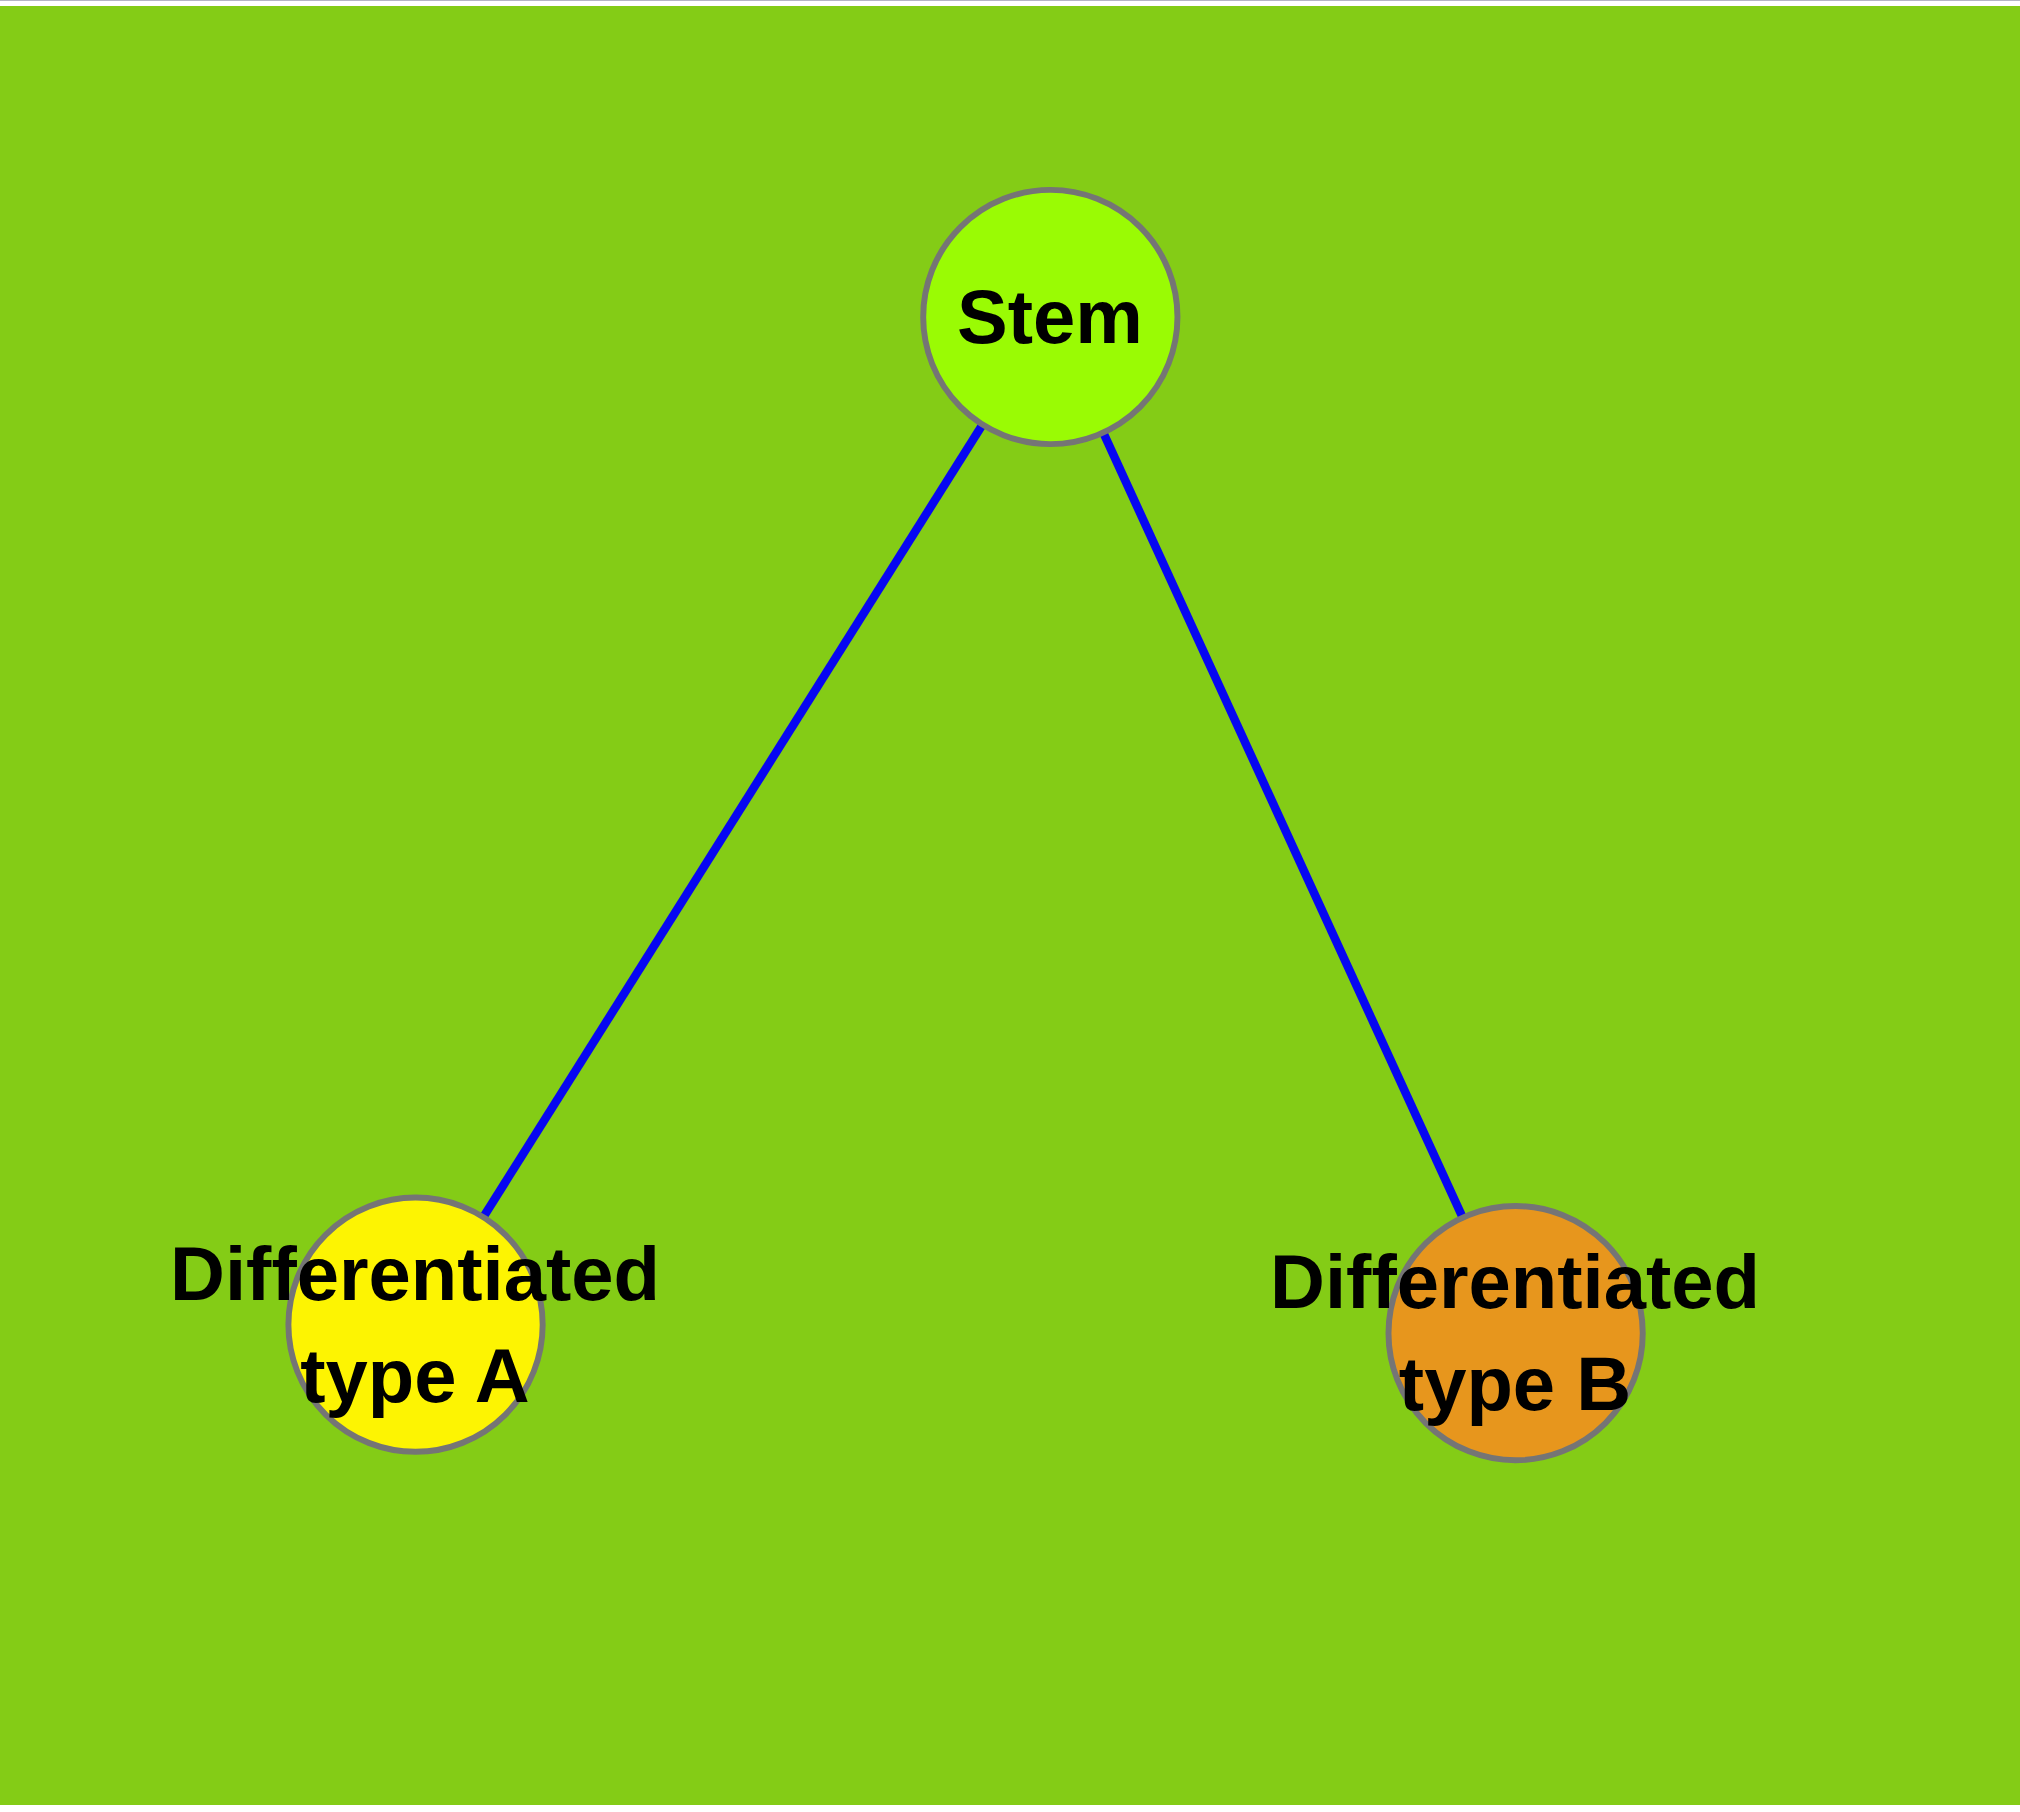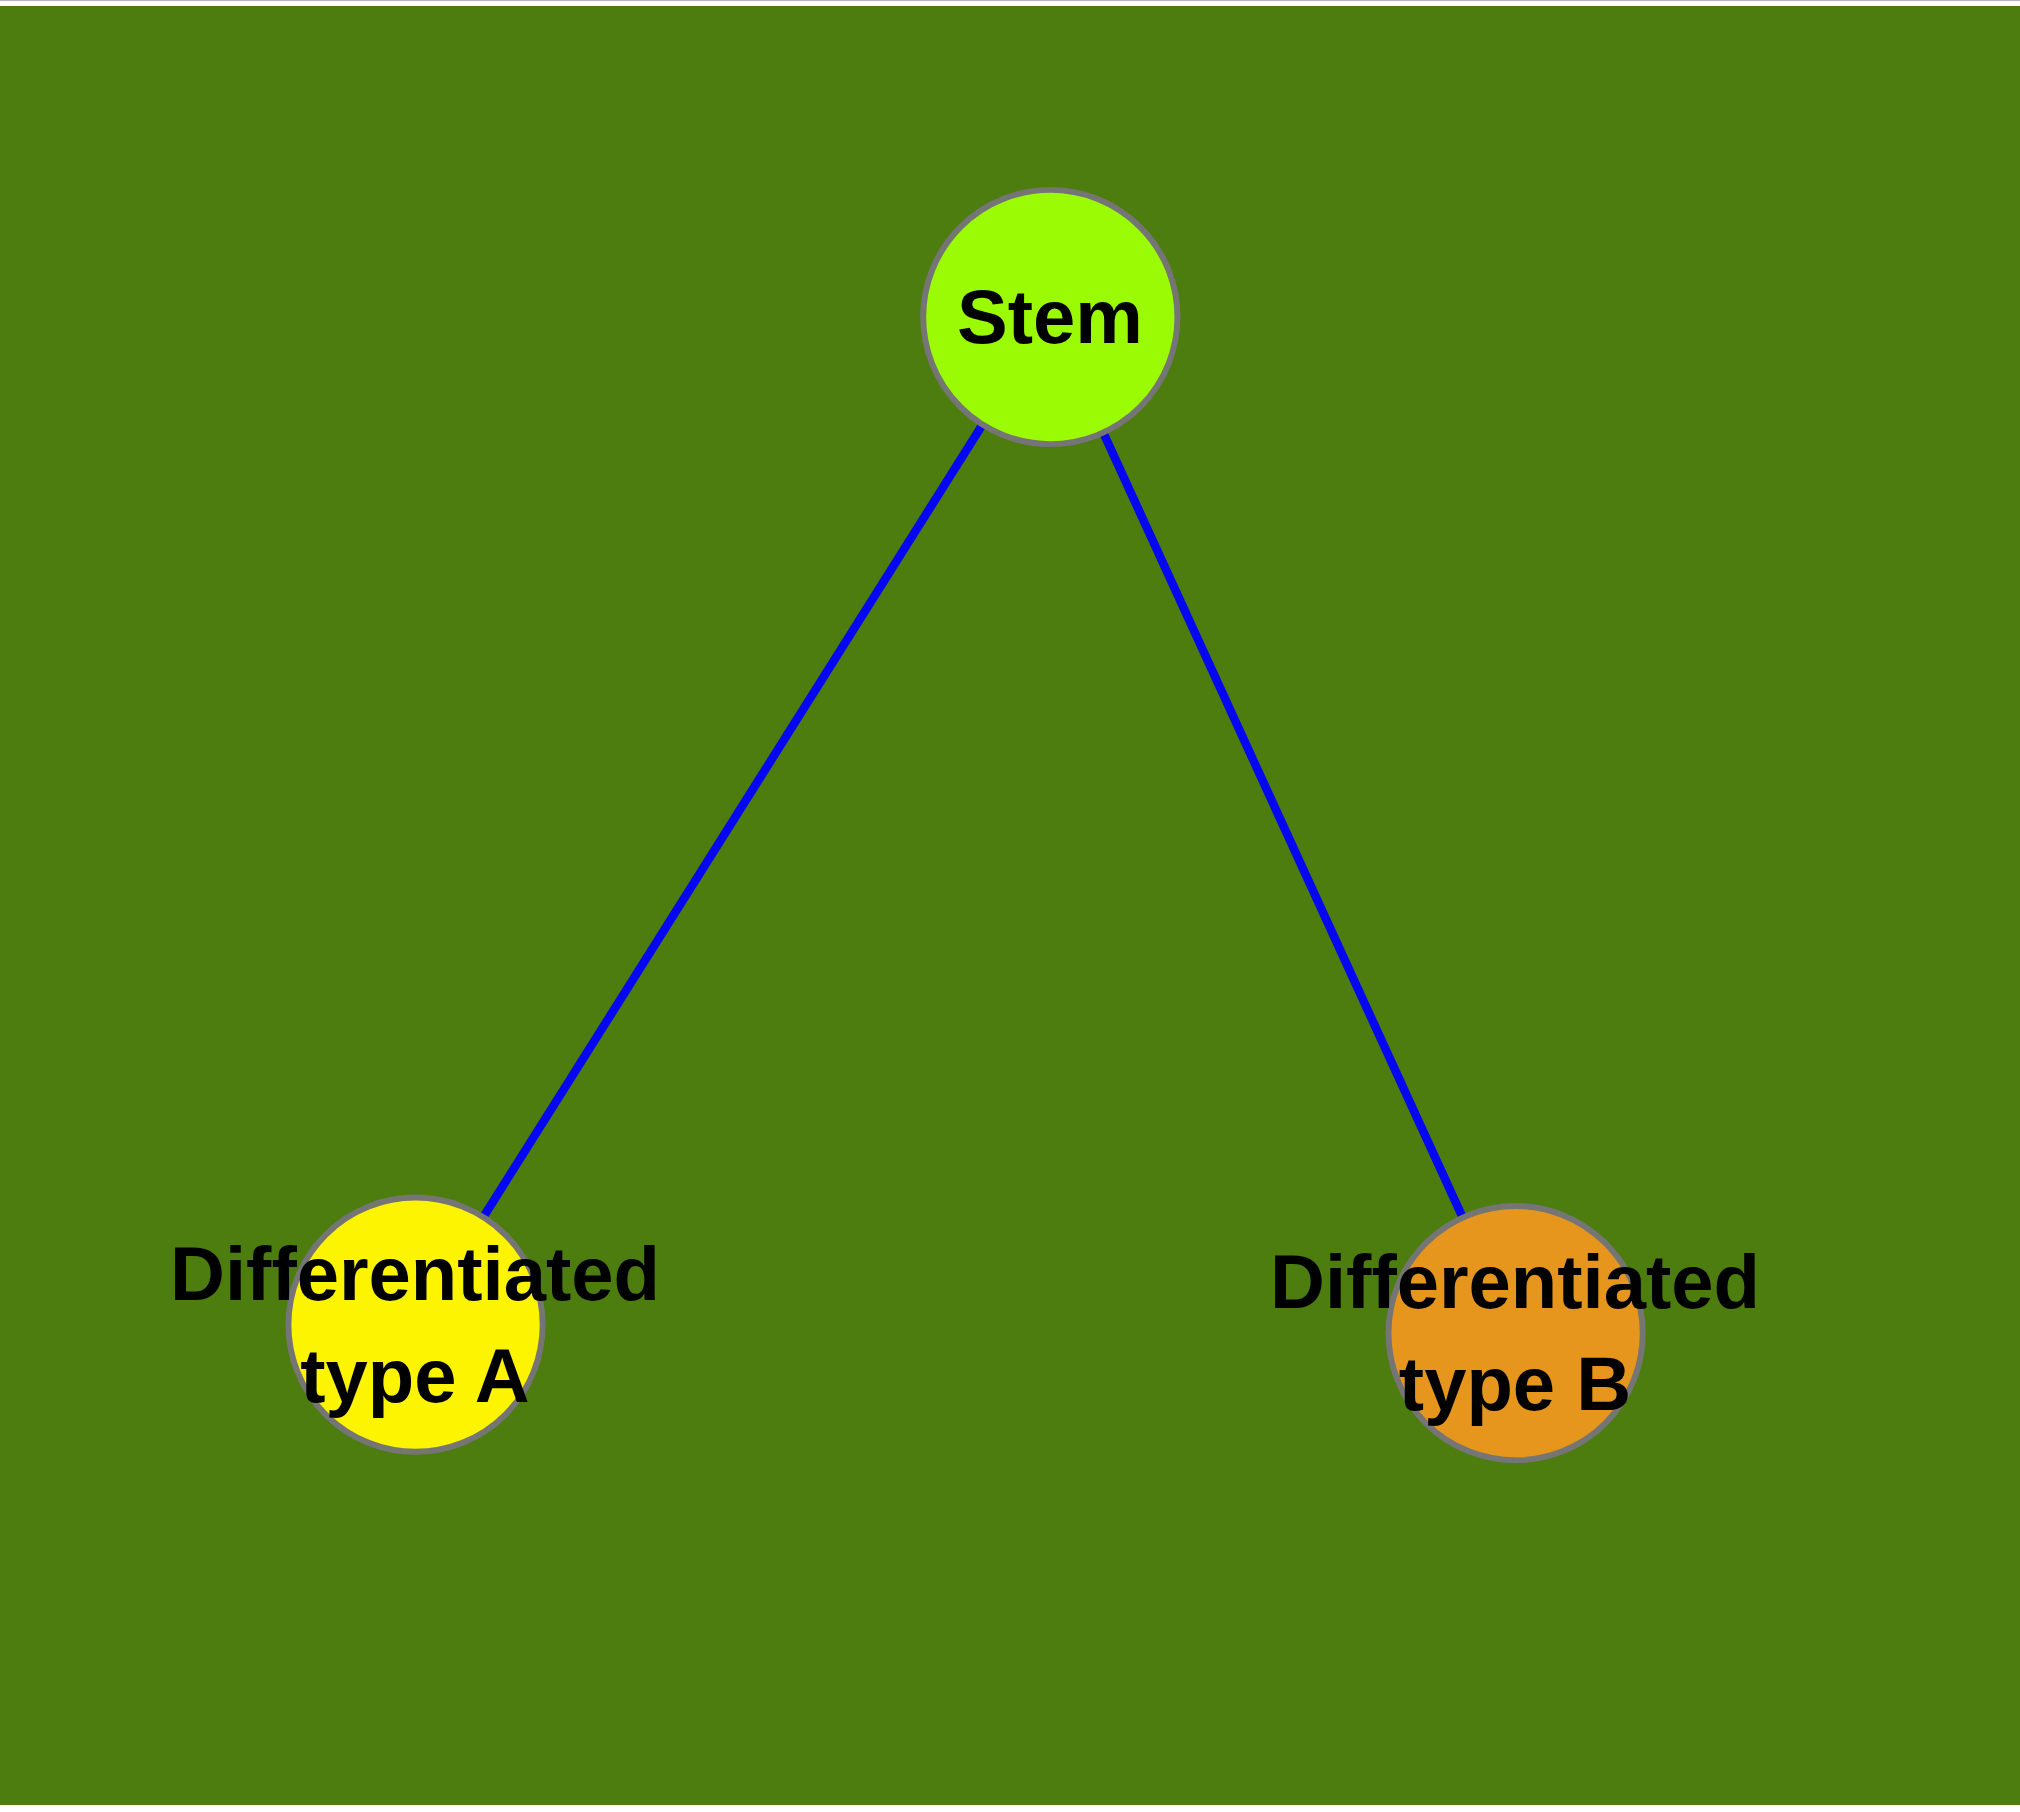--- a/index.html
+++ b/index.html
@@ -47,21 +47,21 @@
     text-align: center;
     white-space: pre-line;
     color: #000000;
     letter-spacing: 0;
     pointer-events: none;
   }
 </style>
 </head>
 <body>
 
-<div class="stage" style="background: #4d7c0f;">
+<div class="stage" style="background: #84cc16;">
 
   <div class="edge-strip top" style="background: rgb(255, 255, 255);"></div>
   <div class="edge-strip bottom" style="background: rgb(255, 255, 255);"></div>
 
   <svg class="graph-svg" viewBox="0 0 2384 2138" xmlns="http://www.w3.org/2000/svg">
     <line class="edge" x1="1239" y1="374" x2="490" y2="1563" stroke="#0606f2" stroke-width="10"></line>
     <line class="edge" x1="1239" y1="374" x2="1788" y2="1573" stroke="#0606f2" stroke-width="10"></line>
     <circle class="node" cx="1239" cy="374" r="150" fill="#9afb04" stroke="#757575" stroke-width="7"></circle>
     <circle class="node" cx="490" cy="1563" r="150" fill="#fdf402" stroke="#757575" stroke-width="7"></circle>
     <circle class="node" cx="1788" cy="1573" r="150" fill="#e7961d" stroke="#757575" stroke-width="7"></circle>

